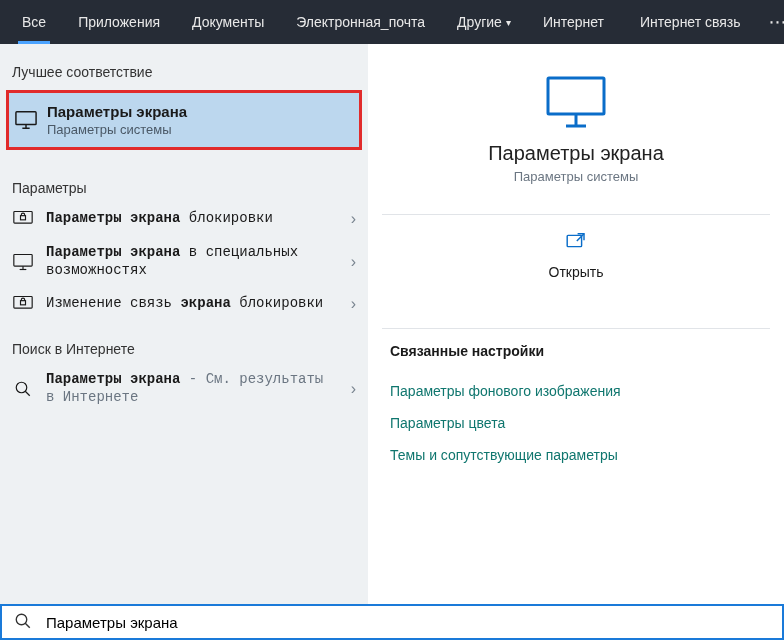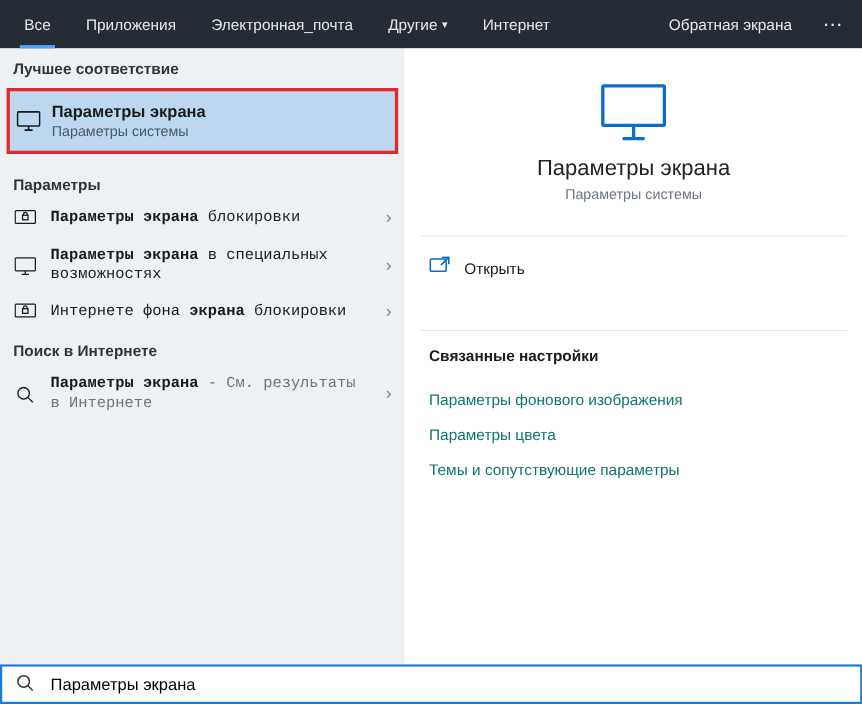--- a/index.html
+++ b/index.html
@@ -52,24 +52,24 @@
     background: #eef1f3;
     overflow: hidden;
   }
   .right {
     flex: 1;
     background: #fff;
     padding: 0;
   }
 
   .section-label {
-    padding: 10px 12px 6px 12px;
+    padding: 20px 12px 6px 12px;
     font-size: 14px;
     color: #333;
-    font-weight: 700;
+    font-weight: 400;
   }
 
   .best-match {
     margin: 4px 6px 10px 6px;
     border: 3px solid #e12b2b;
     background: #bcd7ee;
     padding: 10px 10px 10px 6px;
     display: flex;
     align-items: center;
     gap: 10px;
@@ -93,23 +93,24 @@
 
   .right-inner { padding-top: 30px; }
   .big-icon { display:flex; justify-content:center; }
   .big-icon svg { width: 72px; height: 56px; }
   .right-title { text-align:center; font-size: 20px; margin-top: 12px; color:#222; }
   .right-sub { text-align:center; font-size: 13px; color:#6b7682; margin-top: 4px; }
 
   .hr { height:1px; background:#e1e4e8; margin: 30px 14px 0 14px; }
 
   .open-row {
-    display:flex; align-items:flex-end; gap:12px;
+    display:flex; align-items:center; gap:12px;
     padding: 18px 22px;
     cursor:pointer;
+    flex-direction:column;
   }
   .open-row .lbl { font-size: 14px; }
 
   .related { padding: 14px 22px 0 22px; }
   .related-title { font-weight:600; font-size:14px; margin-bottom:24px; }
   .related-link { font-size:14px; color:#0f766e; margin-bottom:16px; cursor:pointer; }
 
   .searchbar {
     position: absolute;
     left: 0; right: 0;
@@ -127,28 +128,29 @@
     border:none; outline:none; flex:1; font-size:15px;
     font-family: inherit;
   }
 </style>
 </head>
 <body>
 
 <div class="tabbar">
   <div class="tab active">Все</div>
   <div class="tab">Приложения</div>
+  <div class="tab">Документы</div>
   <div class="tab">Электронная_почта</div>
   <div class="tab">
     <span>Другие</span>
     <span class="chev">▾</span>
   </div>
   <div class="tab">Интернет</div>
   <div class="tab-spacer"></div>
-  <div class="tab">Обратная экрана</div>
+  <div class="tab">Интернет связь</div>
   <div class="tab-more">⋯</div>
 </div>
 
 <div class="body">
   <div class="left">
     <div class="section-label">Лучшее соответствие</div>
 
     <div class="best-match">
       <div class="icon-box">
         <svg viewBox="0 0 24 20" width="22" height="20" fill="none" stroke="#1a1a1a" stroke-width="1.6">
@@ -195,21 +197,21 @@
 
     <div class="list-item">
       <div class="icon-box">
         <svg viewBox="0 0 24 20" width="20" height="18" fill="none" stroke="#1a1a1a" stroke-width="1.4">
           <rect x="1" y="1" width="22" height="14" rx="1"></rect>
             <rect x="9" y="6" width="6" height="5"></rect>
             <path d="M10 6 v-1 a2 2 0 0 1 4 0 v1"></path>
         </svg>
       </div>
       <div class="label">
-        <span>Интернете фона </span><span class="bold">экрана</span><span> блокировки</span>
+        <span>Изменение связь </span><span class="bold">экрана</span><span> блокировки</span>
       </div>
       <div class="chevron">›</div>
     </div>
 
     <div class="section-label">Поиск в Интернете</div>
 
     <div class="list-item">
       <div class="icon-box">
         <svg viewBox="0 0 24 24" width="18" height="18" fill="none" stroke="#1a1a1a" stroke-width="1.6">
           <circle cx="10" cy="10" r="7"></circle>

